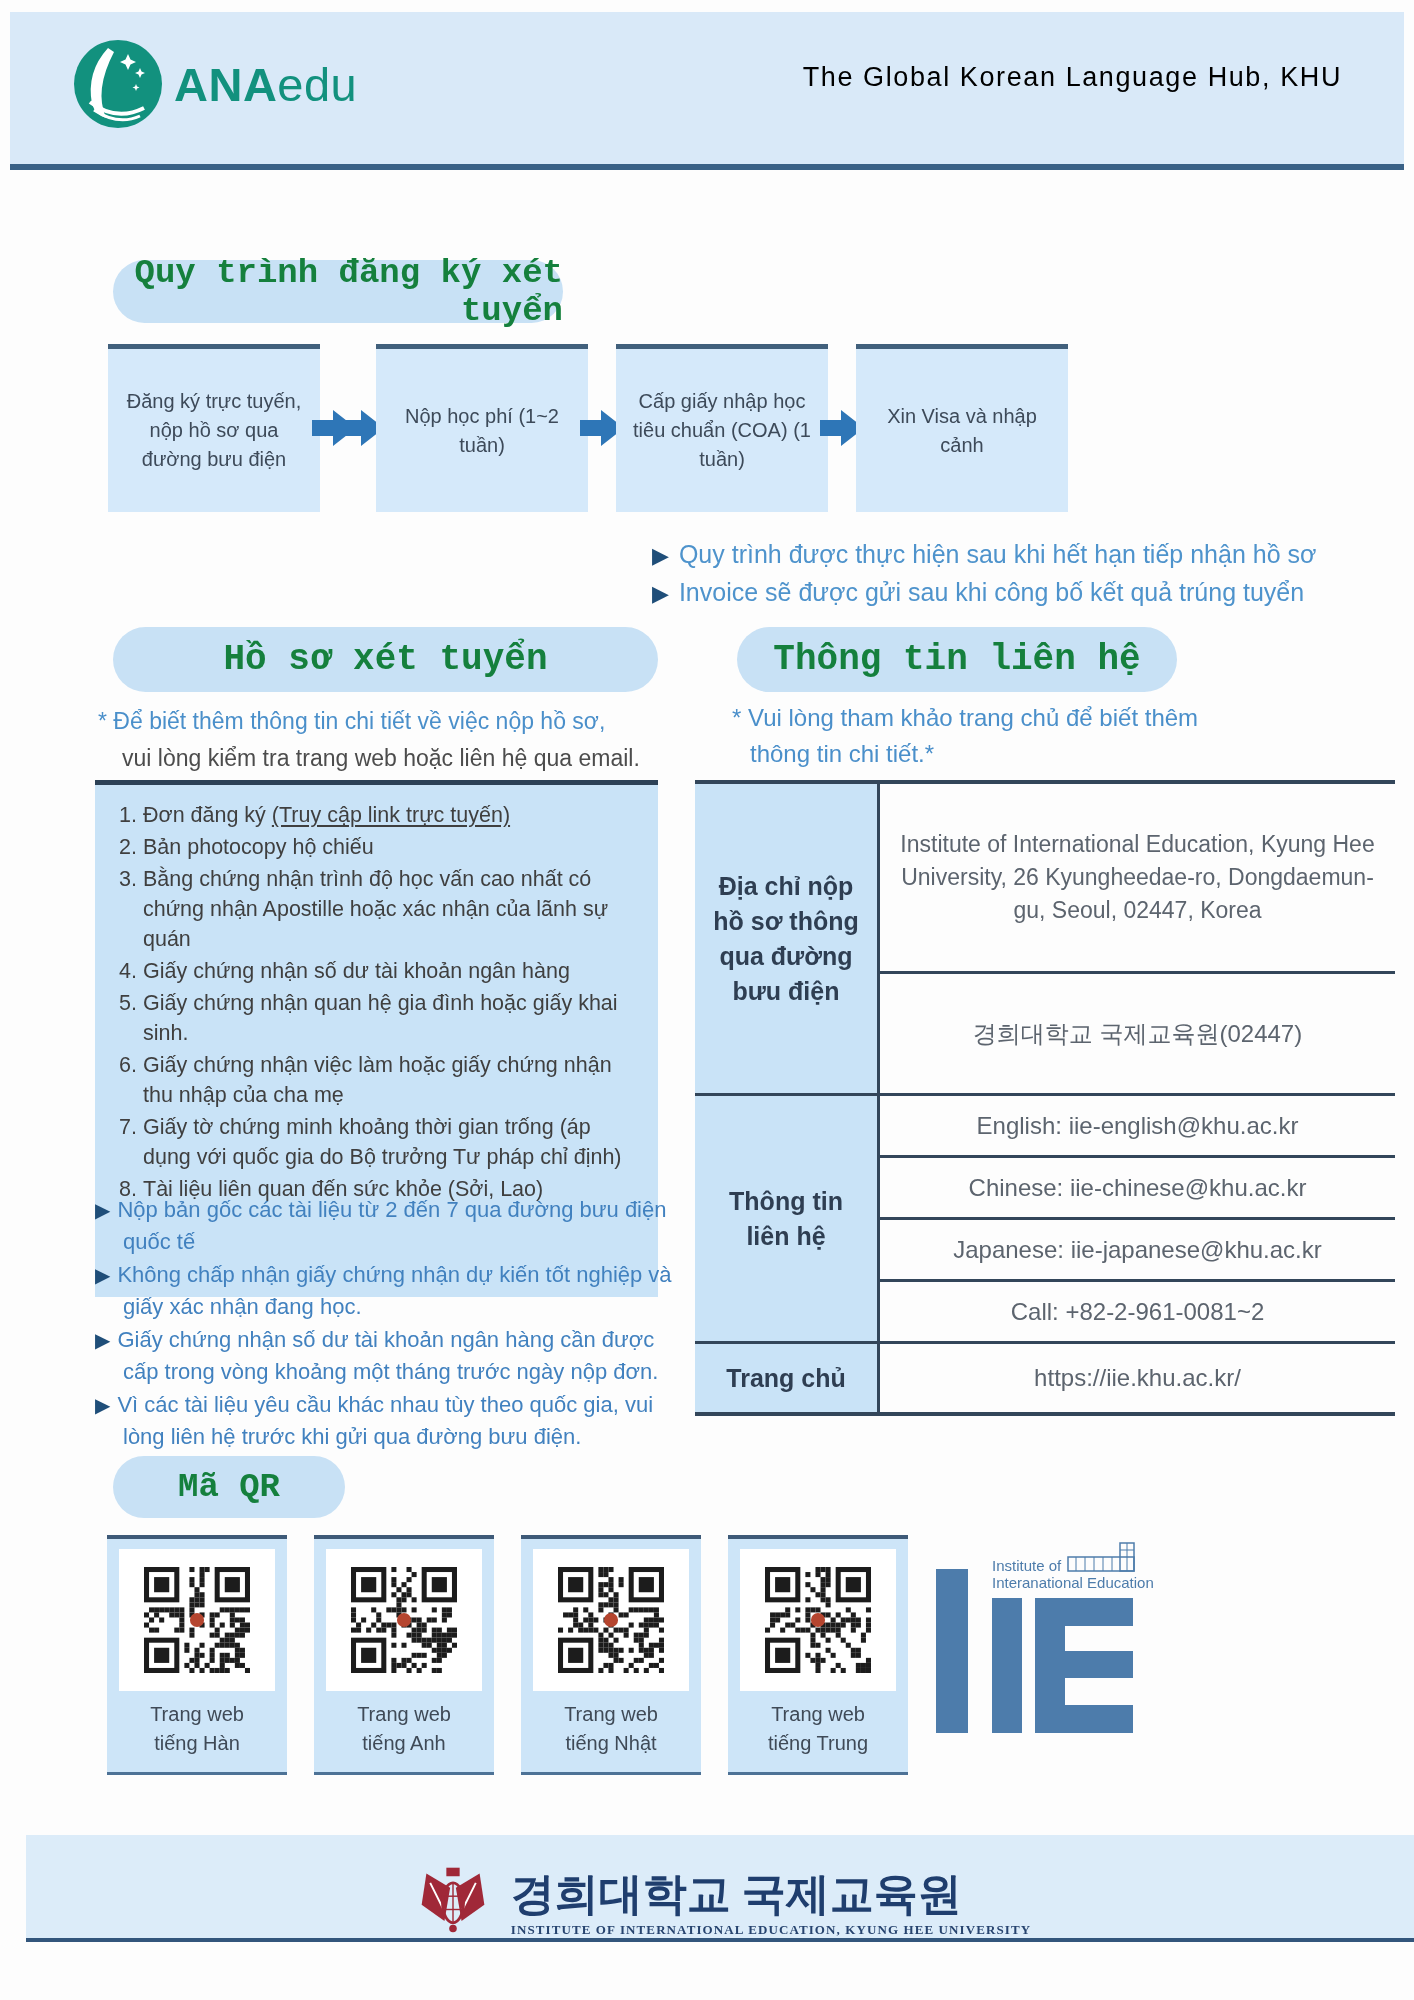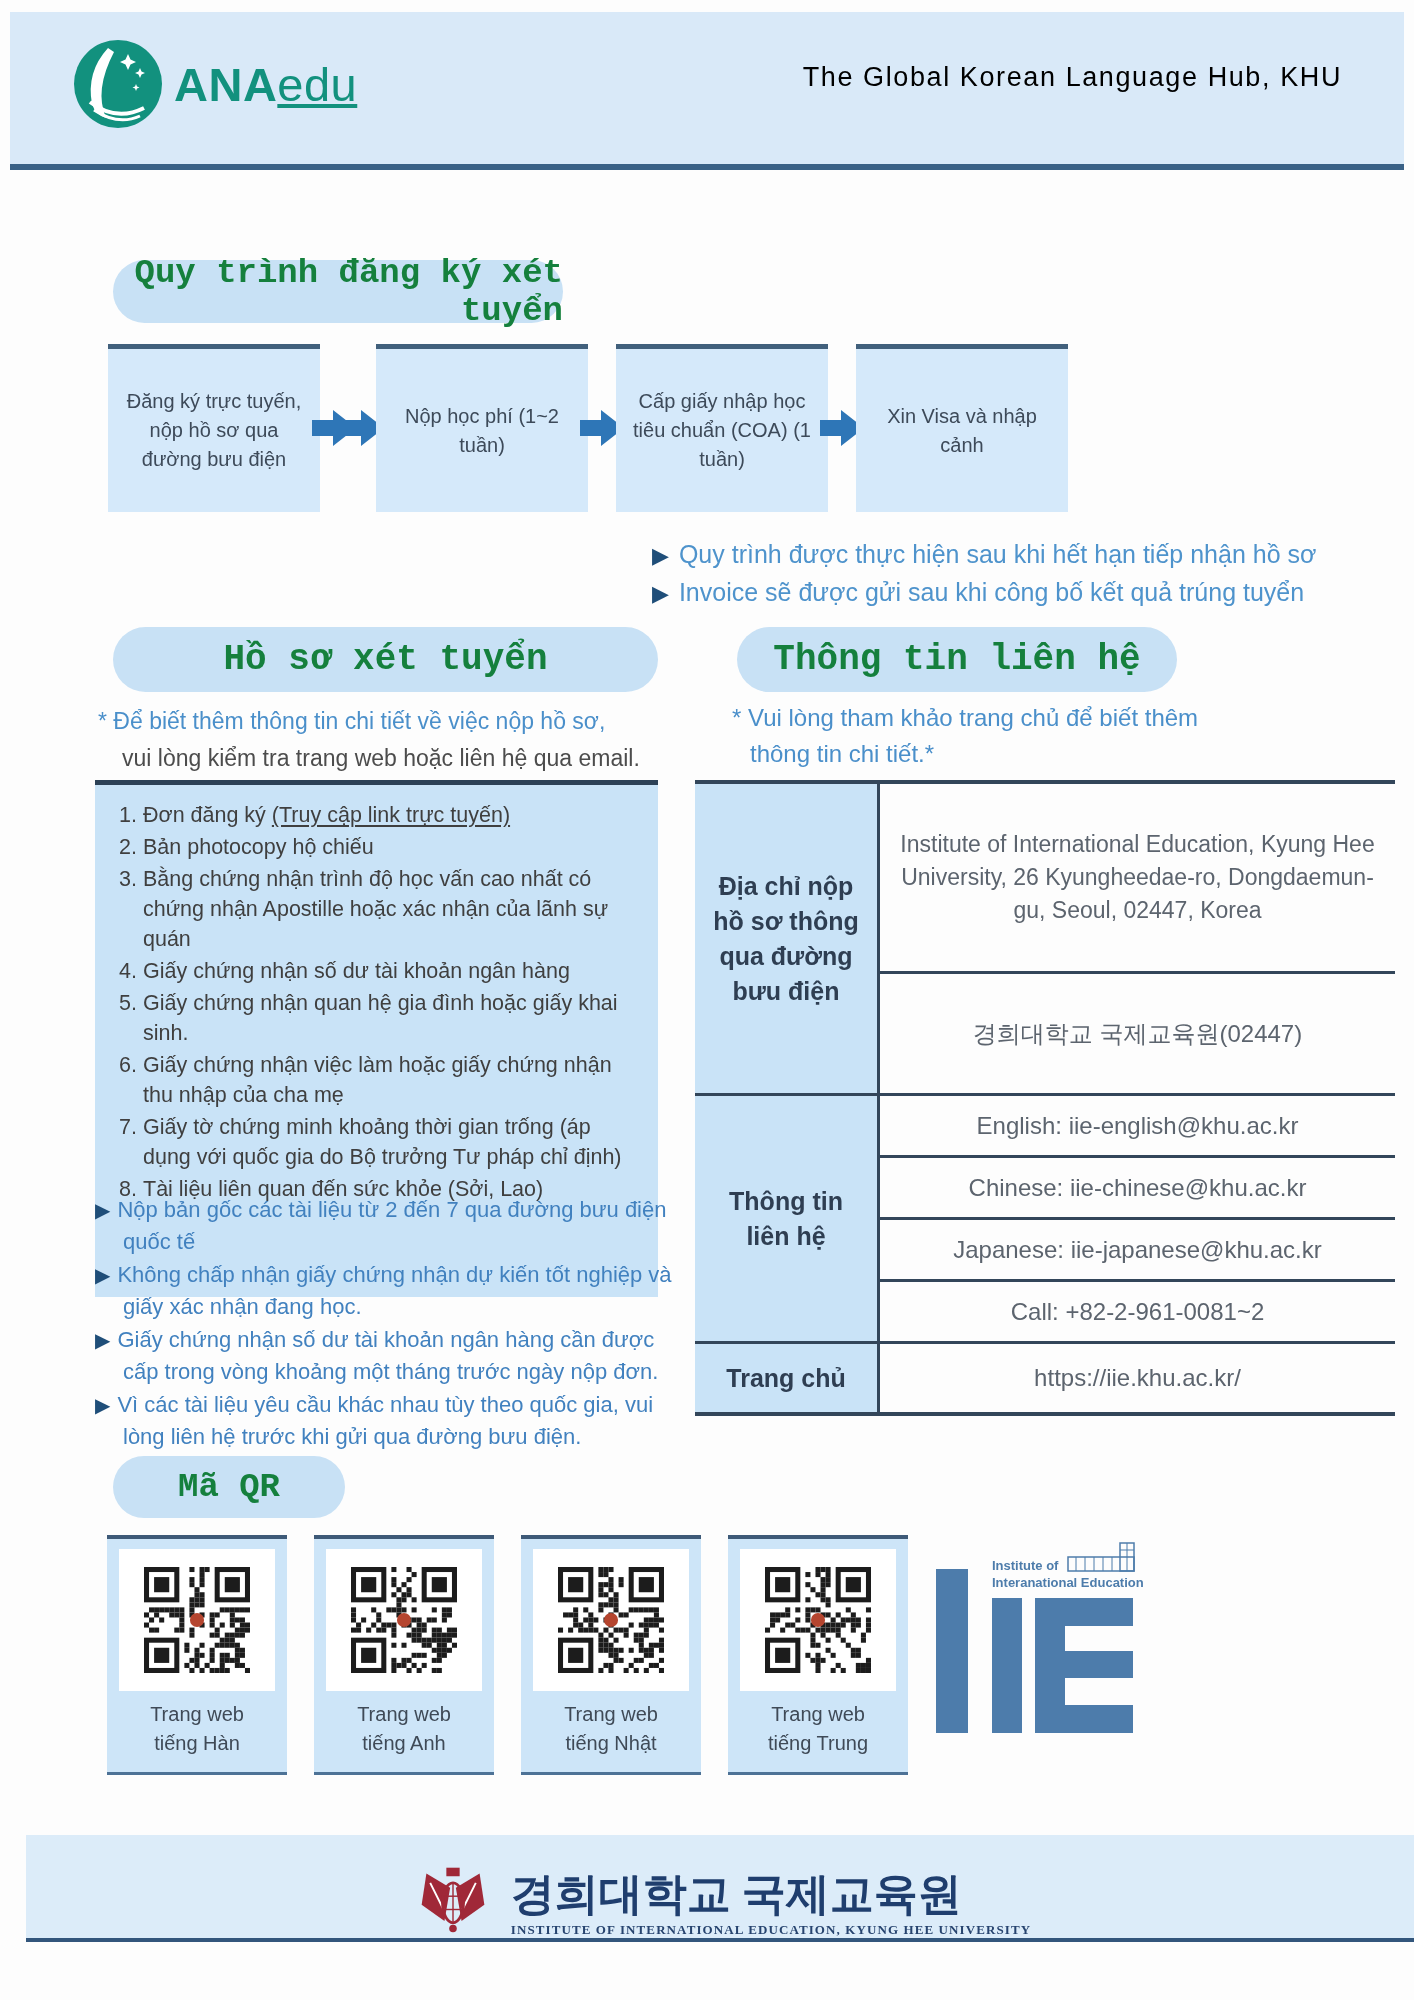--- a/index.html
+++ b/index.html
@@ -12,21 +12,21 @@
   .abs{position:absolute;}
 
   
   #header{
     left:10px;top:12px;width:1394px;height:152px;
     background:#d9e9f8;border-bottom:6px solid #3a6186;
   }
   .brand{position:absolute;left:62px;top:26px;display:flex;align-items:center;gap:10px;}
   .brand-text{font-size:47px;color:#12917e;letter-spacing:.5px;}
   .brand-text .bold{font-weight:bold;}
-  .brand-text .light{font-weight:normal;text-decoration:underline;}
+  .brand-text .light{font-weight:normal;}
   .tagline{
     position:absolute;right:62px;top:50px;
     font-size:27px;font-weight:normal;color:#000000;letter-spacing:1.6px;
   }
 
   
   .pill{
     position:absolute;background:#c8e1f5;border-radius:36px;
     color:#15803d;font-weight:bold;text-align:right;
     display:flex;align-items:center;justify-content:center;font-family:Liberation Mono, monospace;
@@ -107,21 +107,21 @@
     background:#cde5f8;border-top:4px solid #3e5a78;border-bottom:3px solid #4d7296;
   }
   .qr-white{width:156px;height:142px;background:#ffffff;margin:10px auto 0;
     display:flex;align-items:center;justify-content:center;}
   .qr-label{margin-top:9px;text-align:center;font-size:20px;line-height:29px;color:#3f4a57;}
 
   
   #iie{left:936px;top:1545px;width:260px;height:200px;}
   #iie .bar{position:absolute;background:#4d7cab;}
   #iie .iie-text{
-    position:absolute;left:56px;top:12px;font-size:13px;font-weight:bold;
+    position:absolute;left:56px;top:12px;font-size:15px;font-weight:normal;
     color:#4d7cab;line-height:17px;white-space:nowrap;
   }
   #iie .bld{position:absolute;left:128px;top:-4px;}
 
   
   #footer{
     left:26px;top:1835px;width:1394px;height:103px;
     background:#dcecf9;border-bottom:4px solid #33567c;
     display:flex;align-items:flex-end;justify-content:center;gap:20px;
   }

